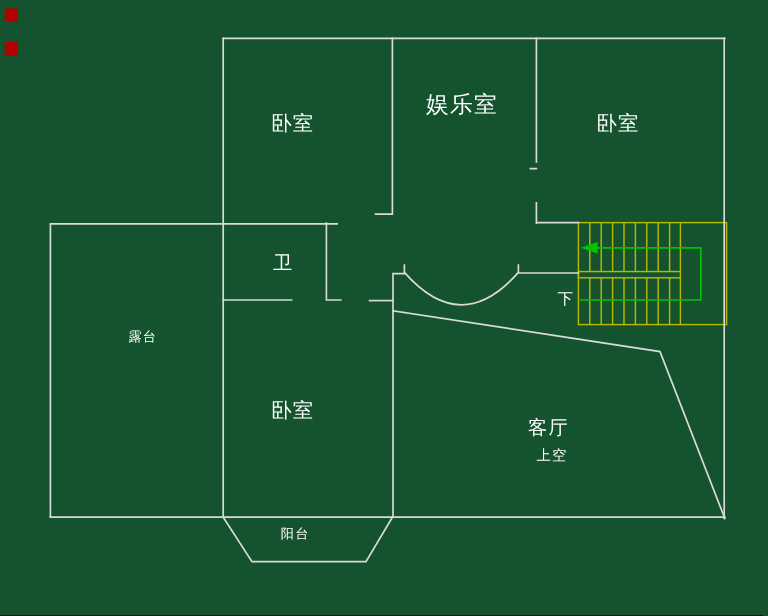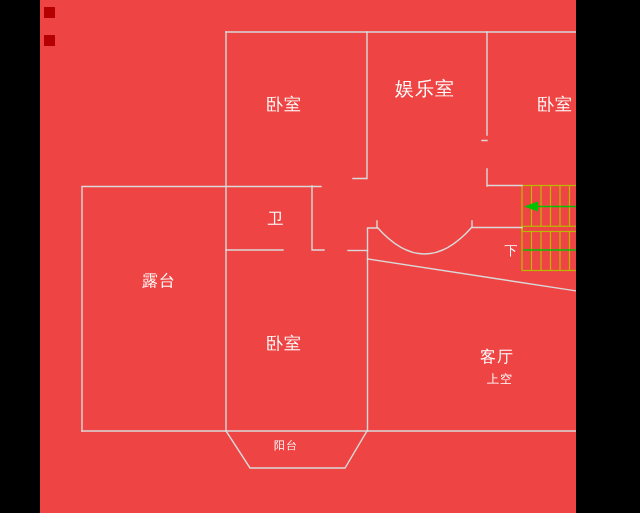--- a/index.html
+++ b/index.html
@@ -1,19 +1,18 @@
 <!DOCTYPE html>
 <html><head>
 <meta charset="utf-8">
 <style>
   html,body{margin:0;padding:0;background:#000;}
   #canvas{
-    position:relative;width:536px;height:513px;background:#ef4444;overflow:hidden;
+    position:relative;width:640px;height:513px;background:#14532d;overflow:hidden;
     font-family:"DejaVu Sans", sans-serif;
-    margin-left:40px;
   }
   #plan-svg{position:absolute;left:0;top:0;}
   .room-label{
     position:absolute;color:#ffffff;white-space:nowrap;
     transform:translate(-50%,-50%);line-height:1;letter-spacing:1px;
     font-family:"DejaVu Sans", sans-serif;
   }
 </style>
 </head>
 <body>
@@ -63,21 +62,21 @@
   </svg>
 
   <div class="room-label" style="left:244px;top:104px;font-size:17px;">卧室</div>
 
   <div class="room-label" style="left:385px;top:88px;font-size:19px;">娱乐室</div>
 
   <div class="room-label" style="left:515px;top:104px;font-size:17px;">卧室</div>
 
   <div class="room-label" style="left:236px;top:219px;font-size:16px;">卫</div>
 
-  <div class="room-label" style="left:119px;top:281px;font-size:16px;">露台</div>
+  <div class="room-label" style="left:119px;top:281px;font-size:11px;">露台</div>
 
   <div class="room-label" style="left:244px;top:343px;font-size:17px;">卧室</div>
 
   <div class="room-label" style="left:457px;top:357px;font-size:16px;">客厅</div>
 
   <div class="room-label" style="left:460px;top:379px;font-size:12px;">上空</div>
 
   <div class="room-label" style="left:246px;top:445px;font-size:11px;">阳台</div>
 
   <div class="room-label" style="left:471px;top:250px;font-size:13px;letter-spacing:0;">下</div>

